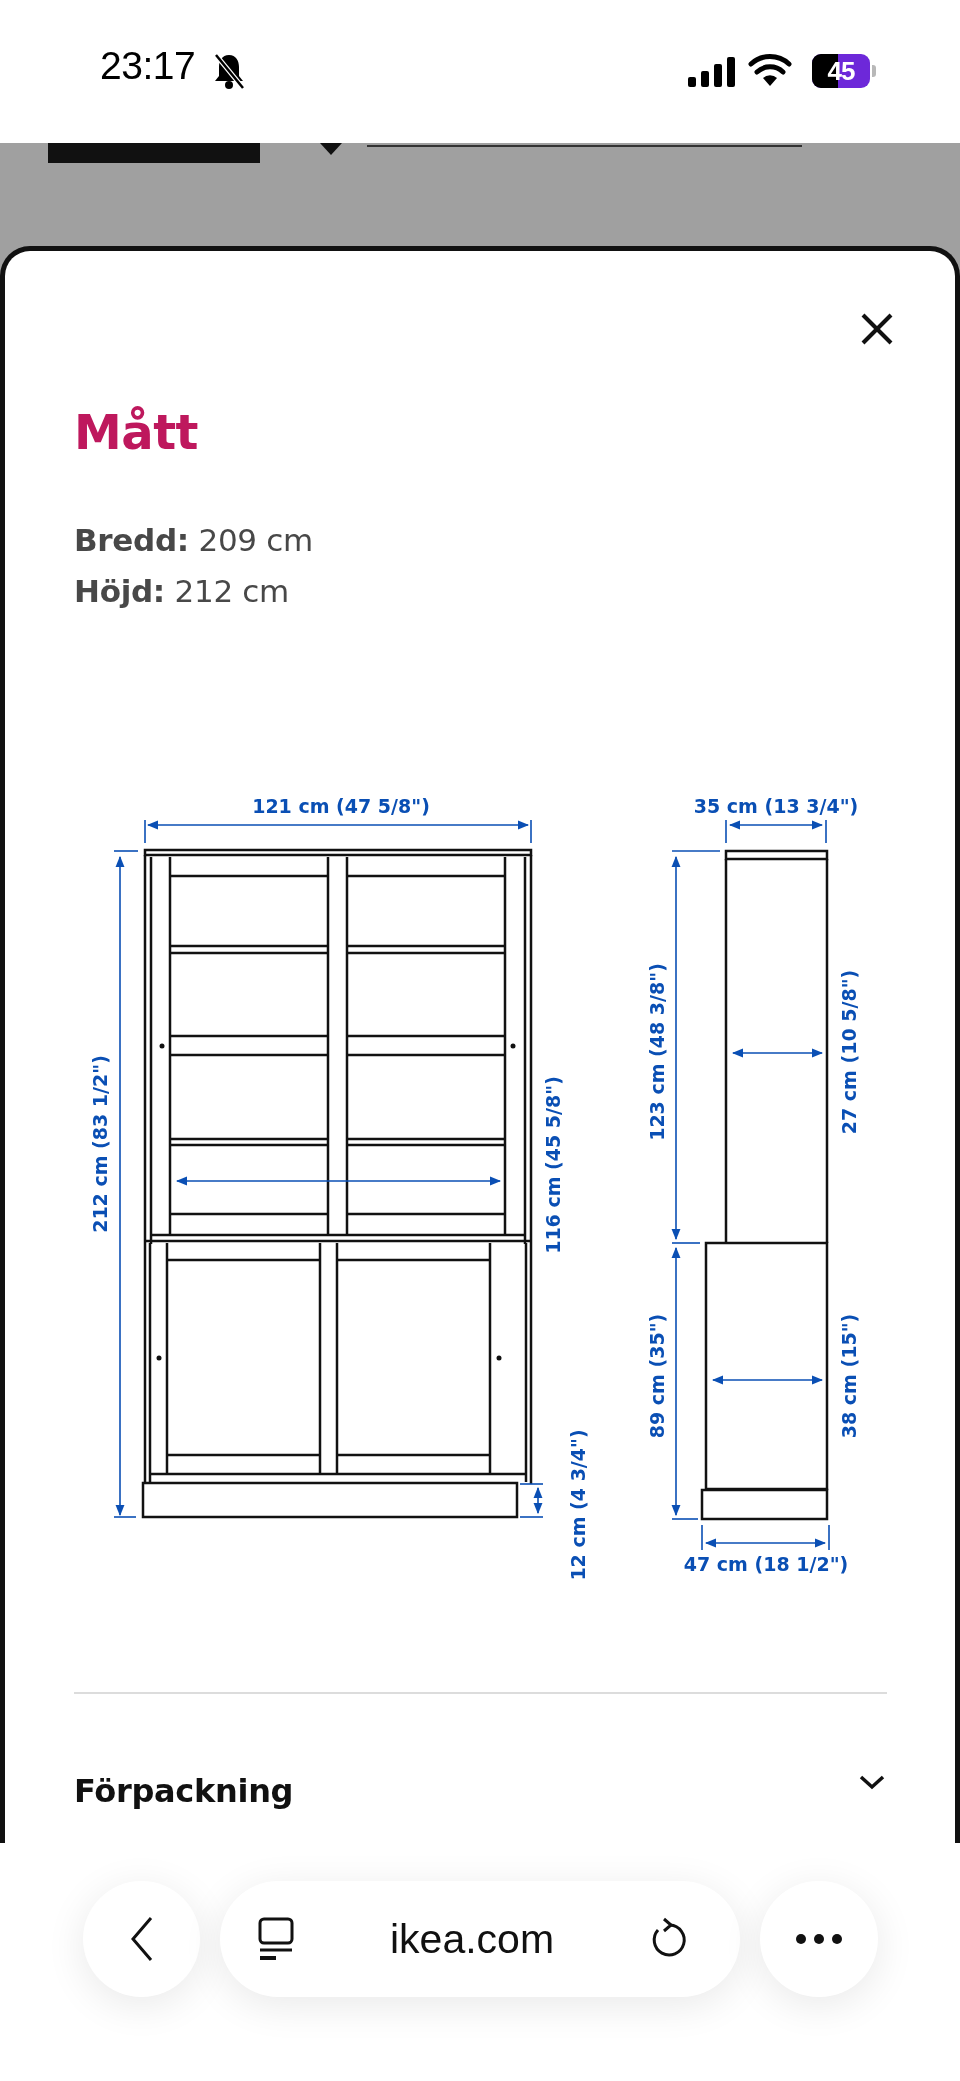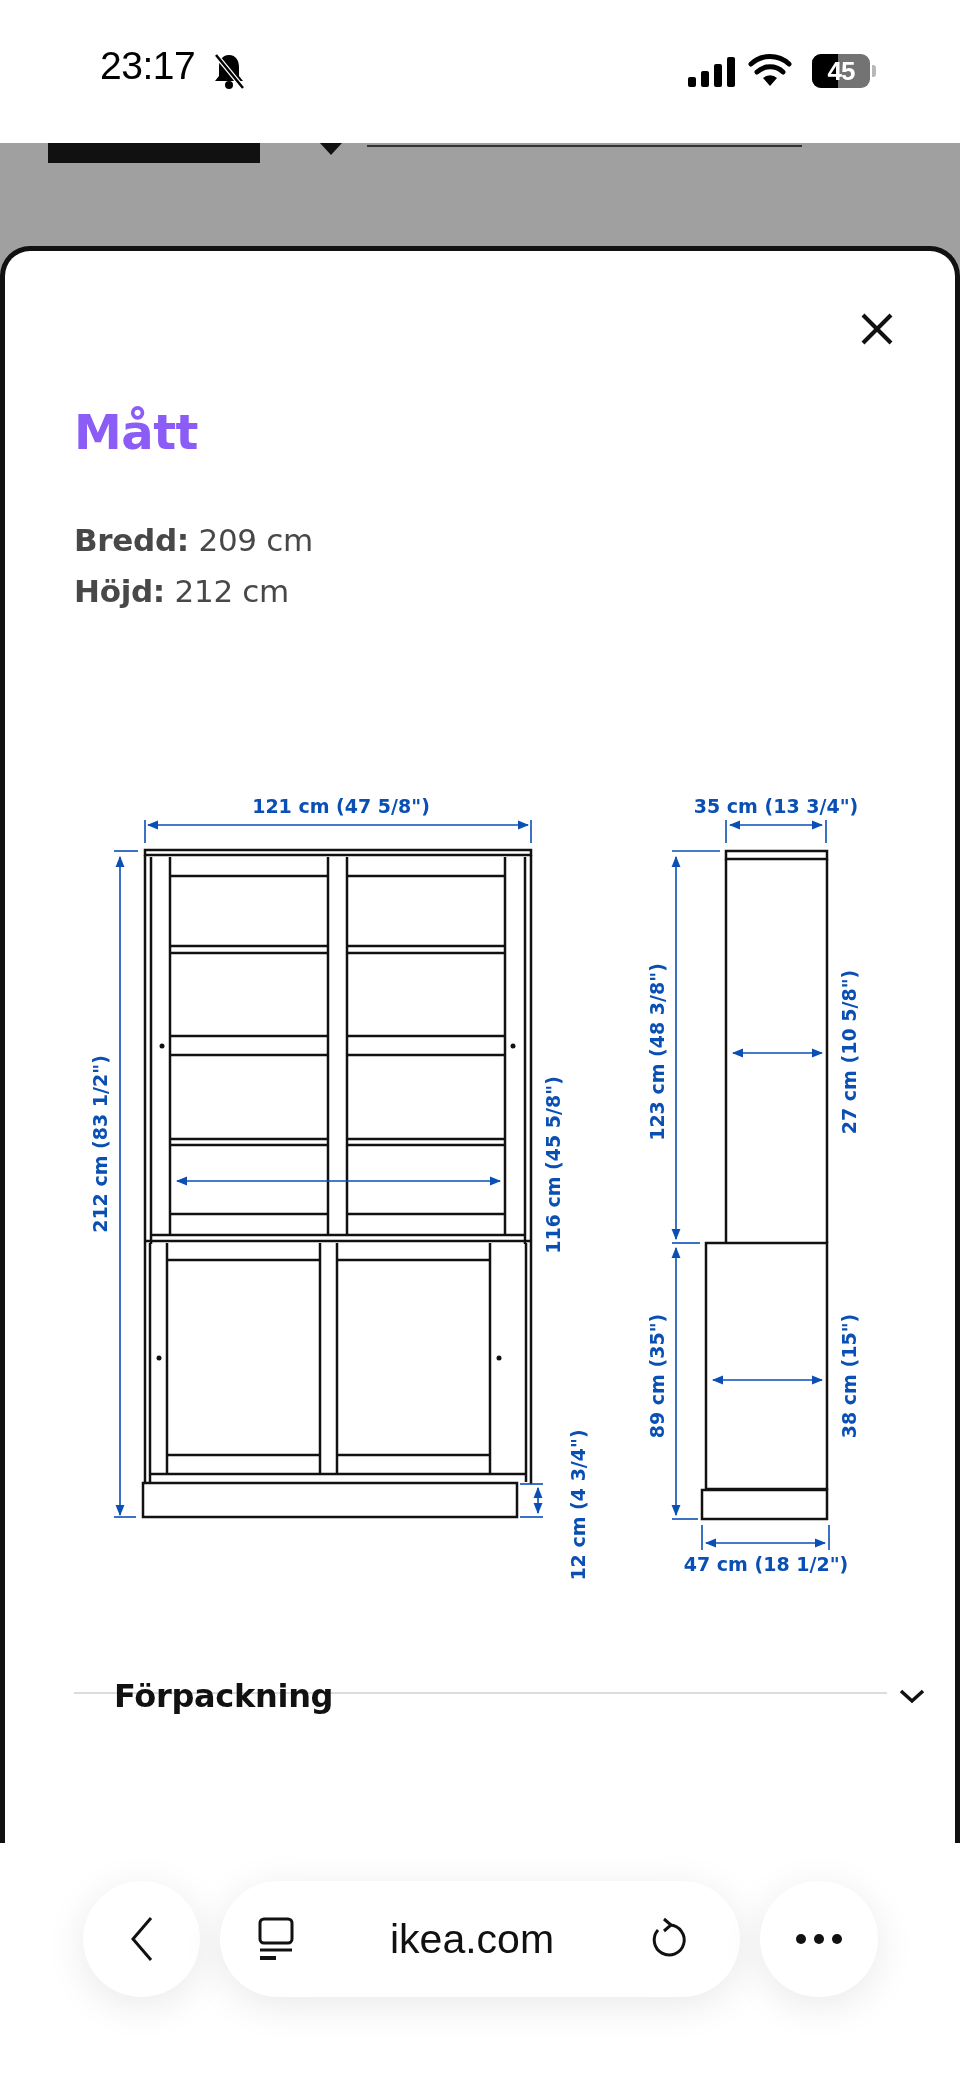--- a/index.html
+++ b/index.html
@@ -3,39 +3,39 @@
 <meta charset="utf-8">
 <style>
   html, body { margin:0; padding:0; }
   body { width:960px; height:2081px; position:relative; overflow:hidden; background:#ffffff; font-family:"DejaVu Sans", sans-serif; }
   .statusbar { position:absolute; left:0; top:0; width:960px; height:143px; background:#ffffff; }
   .time { position:absolute; left:100px; top:44px; font-family:"Liberation Sans", sans-serif; font-weight:400; font-size:39px; color:#000; letter-spacing:-0.5px; }
   .bell { position:absolute; left:212px; top:52px; width:34px; height:38px; }
   .signal { position:absolute; left:688px; top:57px; width:50px; height:30px; }
   .wifi { position:absolute; left:748px; top:52px; width:44px; height:36px; }
   .battery { position:absolute; left:812px; top:54px; width:64px; height:34px; }
-  .battery .body { position:absolute; left:0; top:0; width:58px; height:34px; border-radius:9px; background:#737373; overflow:hidden; }
+  .battery .body { position:absolute; left:0; top:0; width:58px; height:34px; border-radius:9px; background:#6d28d9; overflow:hidden; }
   .battery .fill { position:absolute; left:0; top:0; width:26px; height:34px; background:#000; }
   .battery .num { position:absolute; left:0; top:0; width:58px; height:34px; line-height:34px; text-align:center; font-family:"Liberation Sans", sans-serif; font-weight:700; font-size:26px; color:#fff; letter-spacing:-1px; }
   .battery .nub { position:absolute; left:60px; top:11px; width:4px; height:12px; border-radius:0 3px 3px 0; background:#b8b8b8; }
 
   .backdrop { position:absolute; left:0; top:143px; width:960px; height:1700px; background:#a0a0a0; }
   .bg-btn { position:absolute; left:48px; top:143px; width:212px; height:20px; background:#111; }
   .bg-tri { position:absolute; left:320px; top:143px; width:0; height:0; border-left:11px solid transparent; border-right:11px solid transparent; border-top:12px solid #111; }
   .bg-line { position:absolute; left:367px; top:145px; width:435px; height:2px; background:#333; }
 
   .sheet { position:absolute; left:0; top:246px; width:960px; height:1597px; background:#ffffff; border:5px solid #111; border-bottom:none; border-radius:30px 30px 0 0; box-sizing:border-box; overflow:hidden; }
   .close { position:absolute; left:852px; top:304px; width:50px; height:50px; display:flex; align-items:center; justify-content:center; cursor:pointer; }
-  .title { position:absolute; left:74px; top:404px; font-family:"DejaVu Sans", sans-serif; font-weight:700; font-size:48px; color:#8b5cf6; letter-spacing:-0.5px; }
+  .title { position:absolute; left:74px; top:404px; font-family:"DejaVu Sans", sans-serif; font-weight:700; font-size:48px; color:#be185d; letter-spacing:-0.5px; }
   .specs { position:absolute; left:74px; top:518px; }
   .spec { font-size:31px; color:#484848; height:51px; line-height:44px; white-space:nowrap; letter-spacing:-0.3px; }
   .spec b { font-weight:700;margin-top:41px; }
   .diagram { position:absolute; left:0; top:770px; width:960px; height:830px; }
   .divider { position:absolute; left:74px; top:1692px; width:813px; height:2px; background:#dcdcdc; }
-  .acc { position:absolute; left:74px; top:1668px; width:813px; height:56px; display:flex; align-items:center; justify-content:space-between; cursor:pointer;margin-left:40px; }
+  .acc { position:absolute; left:74px; top:1772px; width:813px; height:56px; display:flex; align-items:flex-start; justify-content:space-between; cursor:pointer; }
   .acc-label { font-weight:700; font-size:32px; color:#111; letter-spacing:-0.3px; }
 
   .browser { position:absolute; left:0; top:1843px; width:960px; height:238px; background:#ffffff; }
   .pill { position:absolute; top:1881px; height:116px; background:#ffffff; border-radius:58px; box-shadow:0 8px 40px rgba(0,0,0,0.09); display:flex; align-items:center; justify-content:center; }
   .pill-back { left:83px; width:117px; }
   .pill-url { left:220px; width:520px; justify-content:space-between; padding:0 52px 0 36px; box-sizing:border-box; }
   .pill-more { left:760px; width:118px; }
   .url-text { font-family:"Liberation Sans", sans-serif; font-size:41px; color:#111; }
 </style>
 </head>

